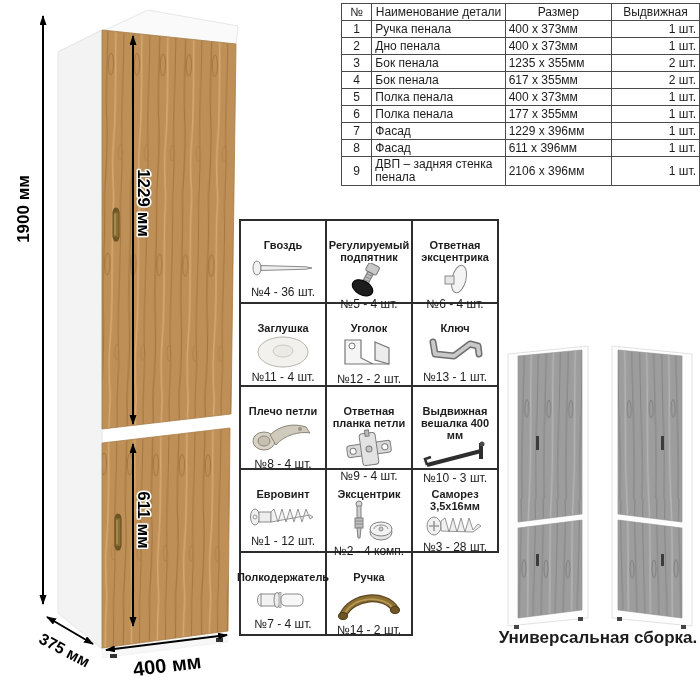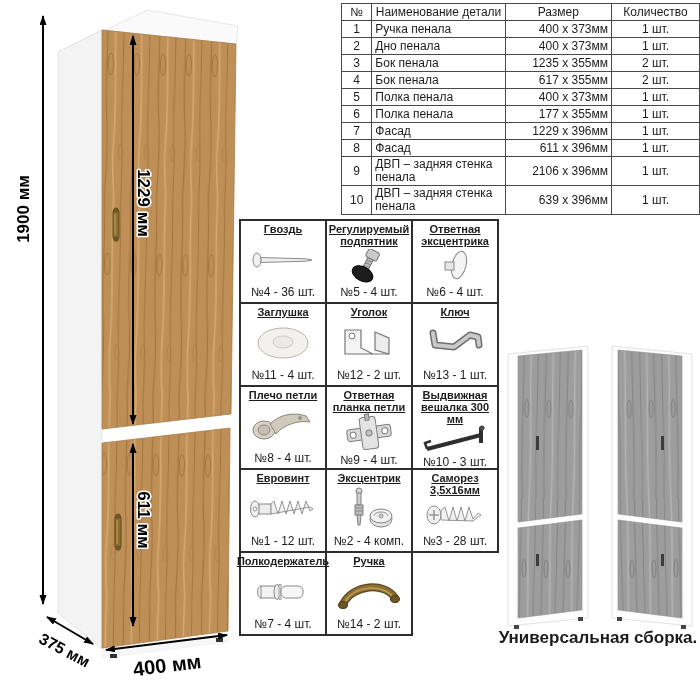--- a/index.html
+++ b/index.html
@@ -8,31 +8,31 @@
   .stage{position:absolute;left:0;top:0;width:700px;height:683px;}
 
   
   .parts-table{position:absolute;left:341px;top:3px;border-collapse:collapse;
                table-layout:fixed;font-size:12px;line-height:13px;}
   .parts-table th,.parts-table td{border:1px solid #4a4a4a;padding:1px 3px;
                font-weight:normal;vertical-align:middle;height:14px;}
   .parts-table th{text-align:center;}
   .pt-num{text-align:center;width:24px;}
   .pt-name{text-align:left;width:129px;}
-  .pt-size{text-align:right;width:103px;}
-  .pt-qty{text-align:center;width:82px;}
+  .pt-size{text-align:left;width:103px;}
+  .pt-qty{text-align:right;width:82px;}
 
   
   .hw-table{position:absolute;left:239px;top:219px;border-collapse:collapse;}
   .hw-table td{border:2px solid #2d2d2d;width:84px;height:81px;padding:0;vertical-align:top;}
   .hw-table td.void{border:none;}
   .hw-cell{width:84px;height:81px;display:flex;flex-direction:column;align-items:center;
            justify-content:space-between;}
   .hw-title{font-weight:bold;font-size:11px;line-height:12px;text-align:center;
-            padding-top:2px;text-decoration:underline;}
+            padding-top:18px;}
   .hw-icon{flex:1;display:flex;align-items:center;justify-content:center;}
   .hw-count{font-weight:normal;font-size:12px;padding-bottom:3px;}
 
   
   .caption{position:absolute;left:494px;top:628px;width:208px;text-align:center;
            font-weight:bold;font-size:17px;}
 
   
   svg text{font-family:"Liberation Sans", sans-serif;}
   .dim-label{font-weight:bold;fill:#000;}
@@ -96,21 +96,21 @@
     <line x1="47" y1="617" x2="93" y2="644" stroke="#000" stroke-width="2" marker-start="url(#ah)" marker-end="url(#ah)"></line>
     <text class="dim-label" font-size="16" text-anchor="middle" transform="translate(62,655) rotate(28)">375 мм</text>
   </svg>
 
   <table class="parts-table">
     <tbody>
         <tr>
       <th class="pt-num">№</th>
       <th class="pt-name">Наименование детали</th>
       <th class="pt-size">Размер</th>
-      <th class="pt-qty">Количество</th>
+      <th class="pt-qty">Выдвижная</th>
     </tr>
     <tr>
       <td class="pt-num">1</td>
       <td class="pt-name">Ручка пенала</td>
       <td class="pt-size">400 x 373мм</td>
       <td class="pt-qty">1 шт.</td>
     </tr>
     <tr>
       <td class="pt-num">2</td>
       <td class="pt-name">Дно пенала</td>
@@ -150,26 +150,20 @@
     <tr>
       <td class="pt-num">8</td>
       <td class="pt-name">Фасад</td>
       <td class="pt-size">611 x 396мм</td>
       <td class="pt-qty">1 шт.</td>
     </tr>
     <tr>
       <td class="pt-num">9</td>
       <td class="pt-name">ДВП – задняя стенка пенала</td>
       <td class="pt-size">2106 x 396мм</td>
-      <td class="pt-qty">1 шт.</td>
-    </tr>
-    <tr>
-      <td class="pt-num">10</td>
-      <td class="pt-name">ДВП – задняя стенка пенала</td>
-      <td class="pt-size">639 x 396мм</td>
       <td class="pt-qty">1 шт.</td>
     </tr>
   </tbody>
     </table>
 
   <table class="hw-table">
     <tbody>
         <tr>
       <td>
             <div class="hw-cell">
@@ -282,21 +276,21 @@
               <rect x="24" y="1" width="4" height="6" fill="#bbb" stroke="#7d7d7d"></rect>
               <circle cx="26" cy="20" r="3" fill="#c2c2c2" stroke="#7d7d7d"></circle>
             </g>
           </svg>
         </div>
         <div class="hw-count">№9 - 4 шт.</div>
       </div>
           </td>
       <td>
             <div class="hw-cell">
-        <div class="hw-title">Выдвижная вешалка 300 мм</div>
+        <div class="hw-title">Выдвижная вешалка 400 мм</div>
         <div class="hw-icon">
           <svg width="68" height="30" viewBox="0 0 68 30">
             <rect x="58" y="2" width="4" height="16" fill="#2e2e2e"></rect>
             <line x1="6" y1="24" x2="60" y2="10" stroke="#2e2e2e" stroke-width="4"></line>
             <path d="M6,24 L4,18 L10,16" fill="none" stroke="#2e2e2e" stroke-width="2.5"></path>
             <circle cx="61" cy="3" r="2.5" fill="#4a4a4a"></circle>
           </svg>
         </div>
         <div class="hw-count">№10 - 3 шт.</div>
       </div>

